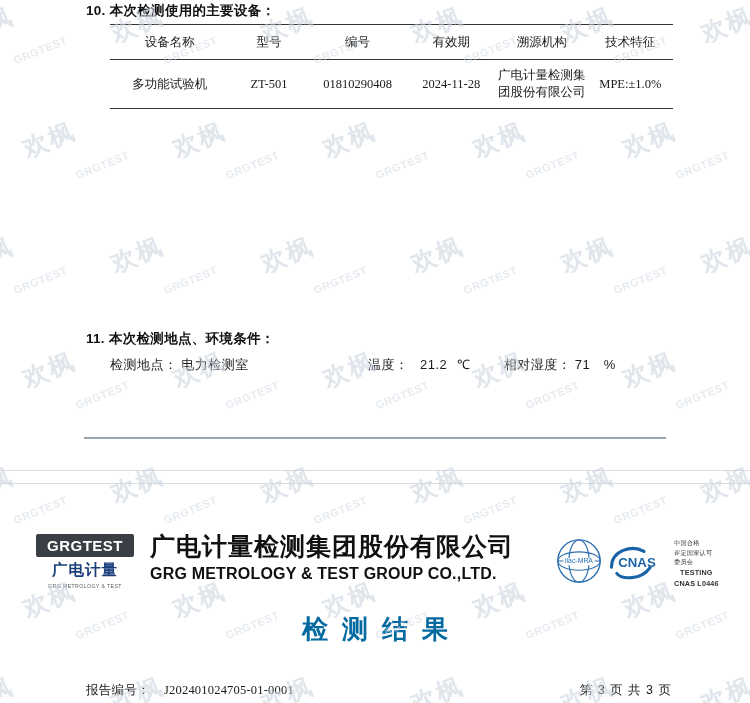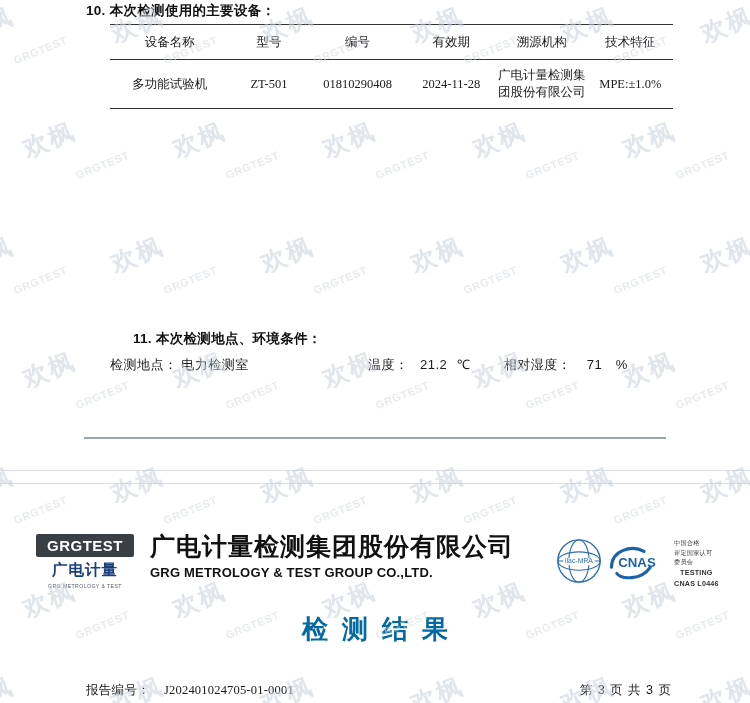--- a/index.html
+++ b/index.html
@@ -58,21 +58,21 @@
 
   .section-title {
     position: absolute;
     font-size: 13.5px;
     font-weight: bold;
     font-family: "Liberation Sans", sans-serif;
     color: #111;
     letter-spacing: 0.3px;
   }
   #sec10 { left: 86px; top: 2px; }
-  #sec11 { left: 86px; top: 330px; margin-left: 47px; }
+  #sec11 { left: 86px; top: 330px; }
 
   
   .equip-table {
     position: absolute;
     left: 110px;
     top: 24px;
     width: 563px;
     border-collapse: collapse;
     font-size: 12.5px;
   }
@@ -211,21 +211,21 @@
   .company-cn {
     font-family: "Liberation Sans", sans-serif;
     font-size: 25px;
     font-weight: bold;
     color: #111;
     letter-spacing: 1px;
     line-height: 1.15;
   }
   .company-en {
     font-family: "Liberation Sans", sans-serif;
-    font-size: 13px;
+    font-size: 16px;
     font-weight: bold;
     color: #111;
     letter-spacing: 0.2px;
     margin-top: 4px;
   }
 
   
   .marks {
     position: absolute;
     left: 556px;
@@ -334,21 +334,21 @@
 
   <div class="env-row">
     <span class="env-lbl">检测地点：</span>
     <span class="env-val">电力检测室</span>
     <span class="env-gap-a"></span>
     <span class="env-lbl">温度：</span>
     <span class="env-val" style="margin-left:8px">21.2</span>
     <span class="env-val" style="margin-left:6px">℃</span>
     <span class="env-gap-b"></span>
     <span class="env-lbl">相对湿度：</span>
-    <span class="env-val" style="margin-left:12px">71</span>
+    <span class="env-val" style="">71</span>
     <span class="env-val" style="margin-left:10px">%</span>
   </div>
 
   <div class="rule-thick"></div>
 </div>
 
 <div class="gap-line-top"></div>
 <div class="page-gap"></div>
 <div class="gap-line-bot"></div>
 

